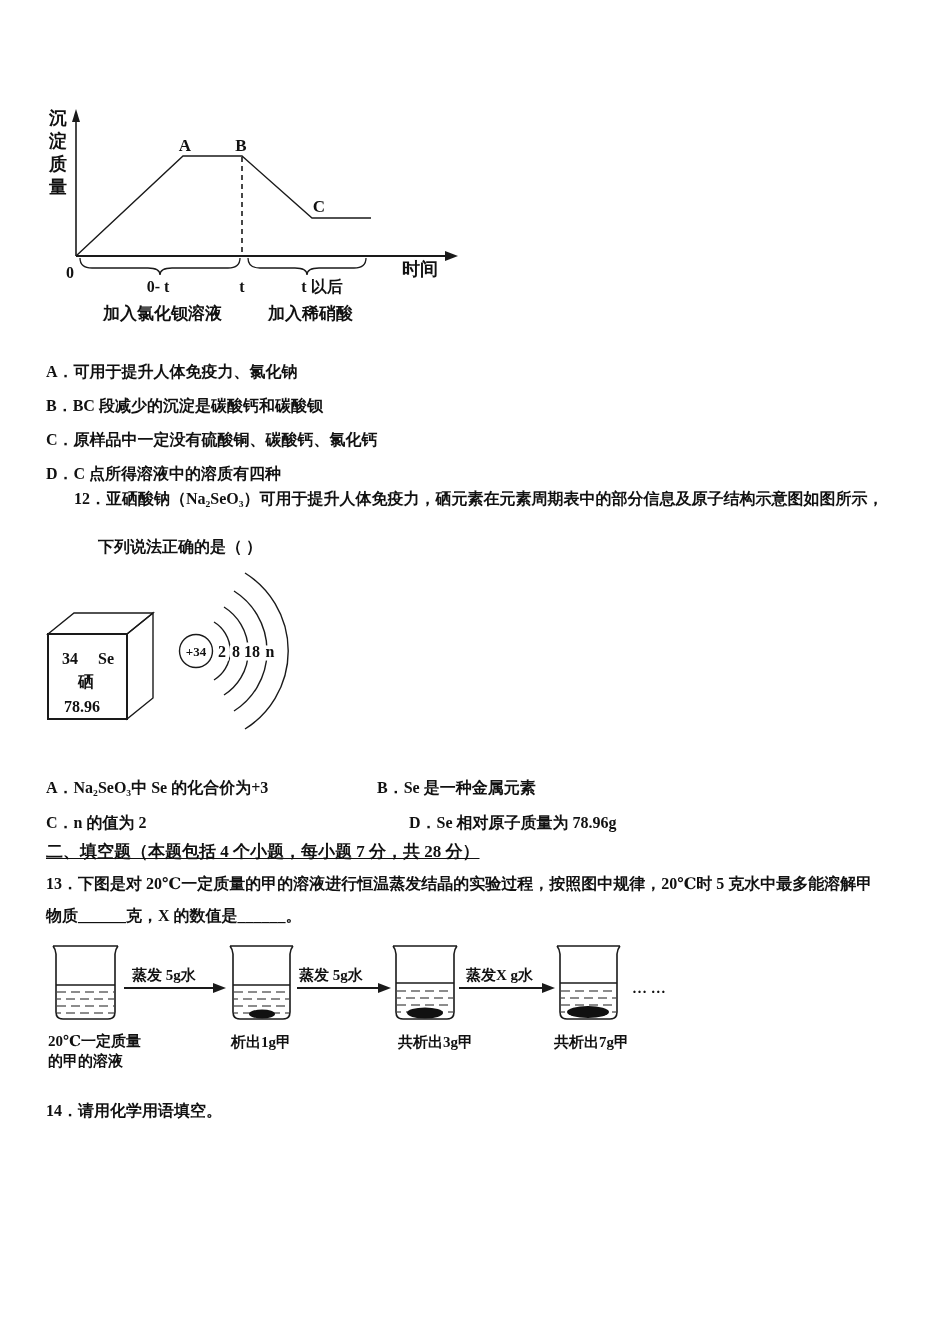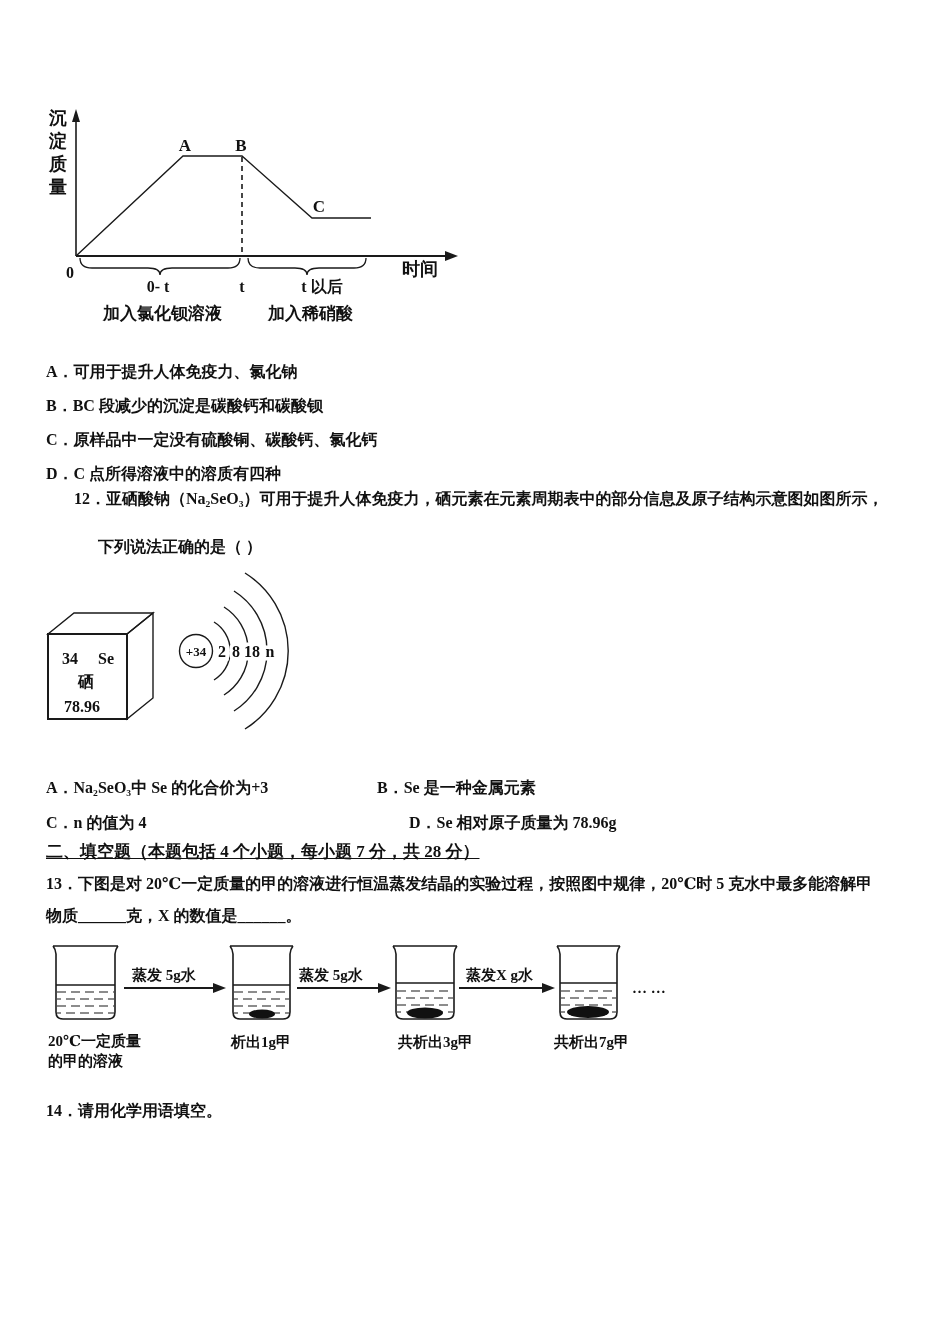--- a/index.html
+++ b/index.html
@@ -73,21 +73,21 @@
     <path class="stroke" stroke-width="1.4" d="M234,591 A71,71 0 0 1 234,711"></path>
     <path class="stroke" stroke-width="1.4" d="M245,573 A92,92 0 0 1 245,729"></path>
     <text class="halo" x="222" y="657" font-size="16" text-anchor="middle">2</text>
     <text class="halo" x="236" y="657" font-size="16" text-anchor="middle">8</text>
     <text class="halo" x="252" y="657" font-size="16" text-anchor="middle">18</text>
     <text class="halo" x="270" y="657" font-size="16" text-anchor="middle">n</text>
   </svg>
 
   <div class="t" style="left:46px;top:778px;text-align:center;">A．Na₂SeO₃中 Se 的化合价为+3</div>
   <div class="t" style="left:377px;top:778px;">B．Se 是一种金属元素</div>
-  <div class="t" style="left:46px;top:813px;">C．n 的值为 4</div>
+  <div class="t" style="left:46px;top:813px;">C．n 的值为 2</div>
   <div class="t" style="left:377px;top:813px;margin-left:32px;">D．Se 相对原子质量为 78.96g</div>
 
   <div class="t h" style="left:46px;top:842px;">二、填空题（本题包括 4 个小题，每小题 7 分，共 28 分）</div>
 
   <div class="t" style="left:46px;top:874px;">13．下图是对 20℃一定质量的甲的溶液进行恒温蒸发结晶的实验过程，按照图中规律，20℃时 5 克水中最多能溶解甲</div>
   <div class="t" style="left:46px;top:906px;">物质______克，X 的数值是______。</div>
 
   <svg style="left:40px;top:938px;" width="660" height="140" viewBox="40 938 660 140">
 
     <path class="stroke" stroke-width="1.6" d="M53,946 L118,946 M53,946 Q55.5,949 56,954 L56,1012 Q56,1019 63,1019 L108,1019 Q115,1019 115,1012 L115,954 Q115.5,949 118,946"></path>

